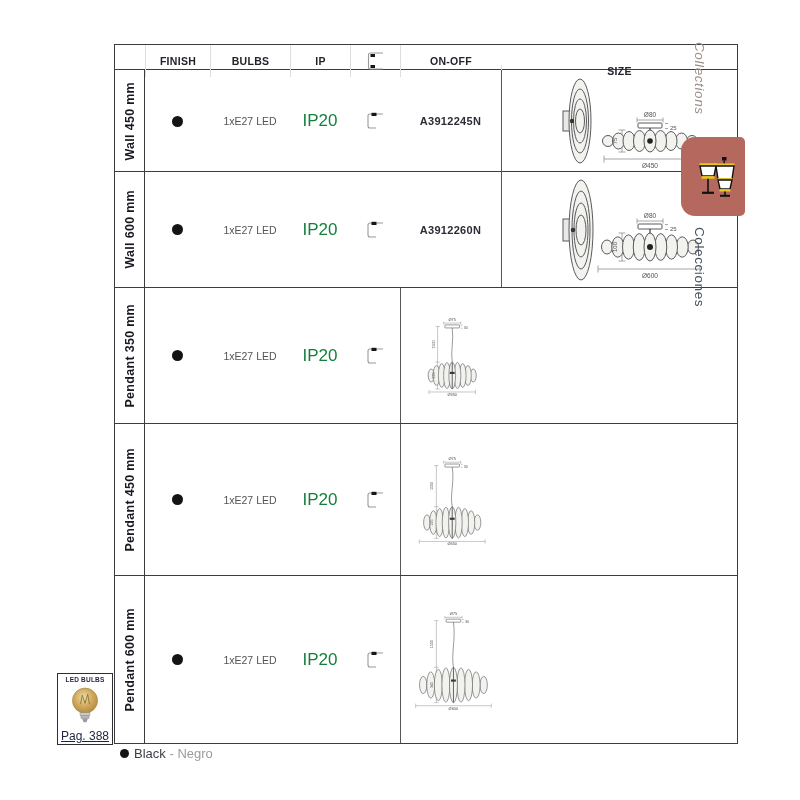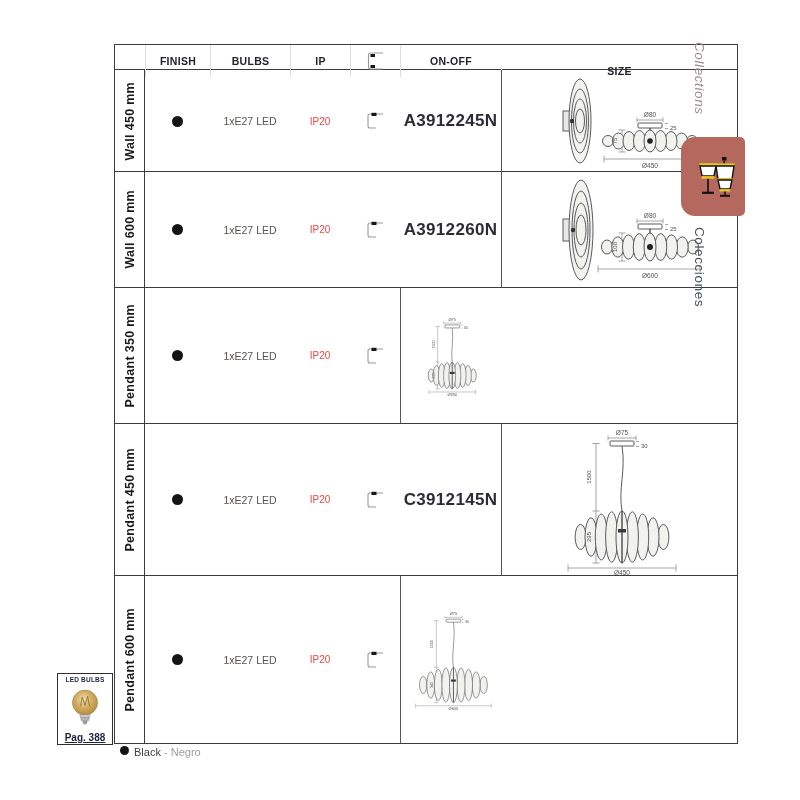--- a/index.html
+++ b/index.html
@@ -18,40 +18,40 @@
   .cell{display:flex;align-items:center;justify-content:center;box-sizing:border-box;min-width:0;}
   .hcell{font-size:10.5px;font-weight:bold;color:#23232c;letter-spacing:.3px;}
   .hcell + .hcell{border-left:1px solid #dedede;}
   .cell-label{border-right:1.3px solid #3c3c40;}
   .cell-size{border-left:1.2px solid #55555a;}
   .hsize{border-left:1px solid #dedede;margin-top:20px;}
   .vlabel{writing-mode:vertical-rl;transform:rotate(180deg);
           font-size:12.5px;font-weight:bold;color:#18181f;letter-spacing:.3px;white-space:nowrap;}
   .dot{width:11px;height:11px;border-radius:50%;background:#141414;}
   .lamp-txt{font-size:10.5px;color:#575350;text-align:right;}
-  .ip-txt{font-size:10px;color:#ef4444;}
-  .code-txt{font-size:17px;font-weight:bold;color:#2c2c36;letter-spacing:.3px;}
+  .ip-txt{font-size:17px;color:#15803d;}
+  .code-txt{font-size:11px;font-weight:bold;color:#2c2c36;letter-spacing:.3px;}
 
   
   .vtab{position:absolute;writing-mode:vertical-rl;white-space:nowrap;}
   .tab-en{left:692px;top:42px;font-size:13.5px;font-style:italic;color:#9e8c88;letter-spacing:.6px;}
   .tab-es{left:692px;top:227px;font-size:13.5px;color:#45525e;letter-spacing:.6px;}
   .tab-box{position:absolute;left:681px;top:137px;width:64px;height:79px;background:#b5695e;
            border-radius:14px 5px 5px 14px;display:flex;align-items:center;justify-content:center;}
 
   
   .led-box{position:absolute;left:57px;top:673px;width:56px;height:72px;box-sizing:border-box;
            border:1.5px solid #2e2e33;display:flex;flex-direction:column;align-items:center;
            justify-content:space-between;padding:2px 1px 1px 1px;background:#fff;}
   .led-title{font-size:6.5px;font-weight:bold;color:#1d2340;letter-spacing:.2px;}
-  .led-page{font-size:10px;color:#1d2340;text-decoration:underline;font-weight:bold;}
+  .led-page{font-size:12px;color:#1d2340;text-decoration:underline;}
 
   
-  .legend{position:absolute;left:120px;top:746px;display:flex;align-items:flex-start;gap:5px;
-          font-size:11px;}
+  .legend{position:absolute;left:120px;top:746px;display:flex;align-items:center;gap:5px;
+          font-size:13px;}
   .legend .l-dot{width:9px;height:9px;border-radius:50%;background:#141414;}
   .l-black{color:#3e3e44;}
   .l-gray{color:#9c9c9c;}
 </style>
 </head>
 <body>
 
 <div class="page">
 
   <div class="tbl">
@@ -256,21 +256,20 @@
           <span class="dot"></span>
         </div>
       <div class="cell lamp-txt">1xE27 LED</div>
       <div class="cell ip-txt">IP20</div>
       <div class="cell">
         <svg width="26" height="22" viewBox="0 0 26 22">
           <path d="M21 4 H8 Q6 4 6 6 V16 Q6 18 8 18 H14" fill="none" stroke="#9a9a9a" stroke-width="1.1"></path>
           <rect x="9.5" y="2.8" width="5" height="3.2" fill="#161616"></rect>
         </svg>
       </div>
-      <div class="cell code-txt">C3912145N</div>
       <div class="cell cell-size">
         <svg width="164" height="150" viewBox="0 0 164 150">
           <g stroke="#8f8f93" stroke-width="0.8" fill="none">
             <line x1="70" y1="13" x2="98" y2="13"></line>
             <line x1="70" y1="10.5" x2="70" y2="15.5"></line>
             <line x1="98" y1="10.5" x2="98" y2="15.5"></line>
             <path d="M98 16.5 h3 M98 21.5 h3"></path>
             <line x1="58" y1="18.5" x2="58" y2="138"></line>
             <path d="M54.5 18.5 h7 M54.5 86 h7 M54.5 138 h7"></path>
             <line x1="30" y1="143" x2="138" y2="143"></line>

